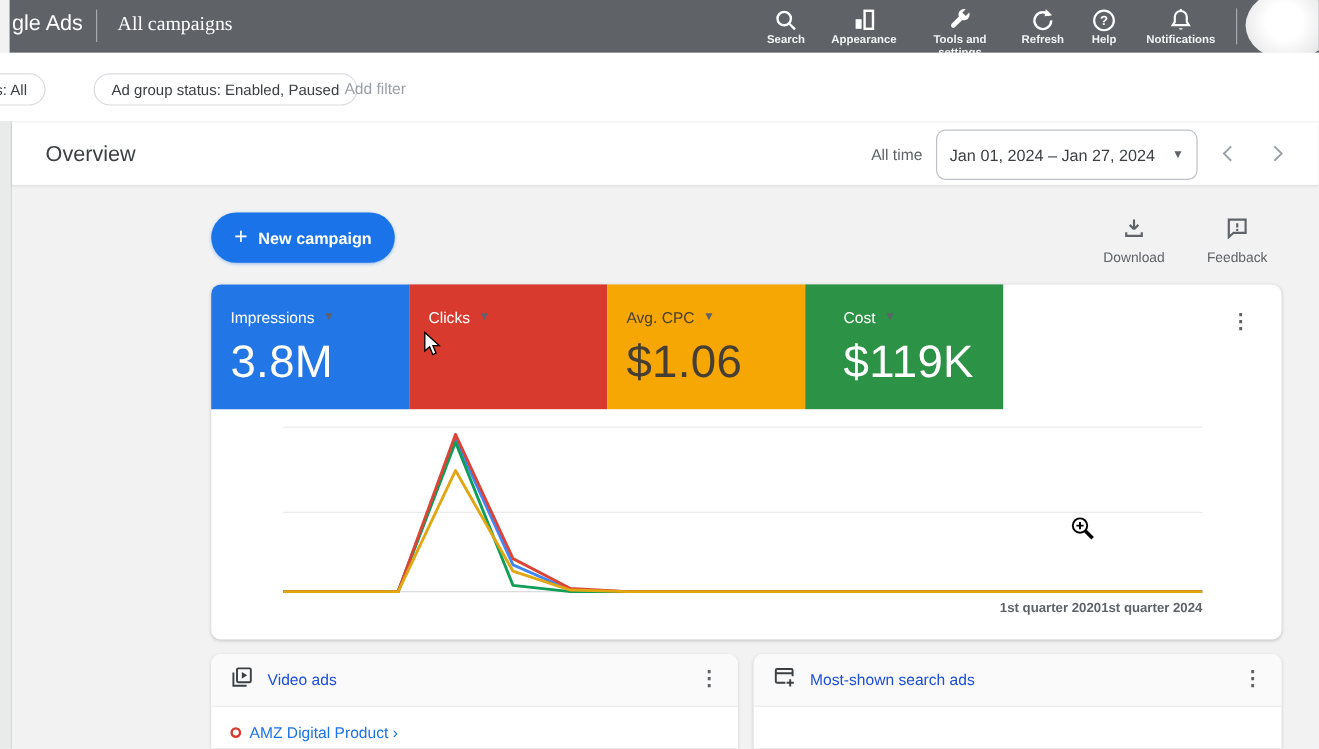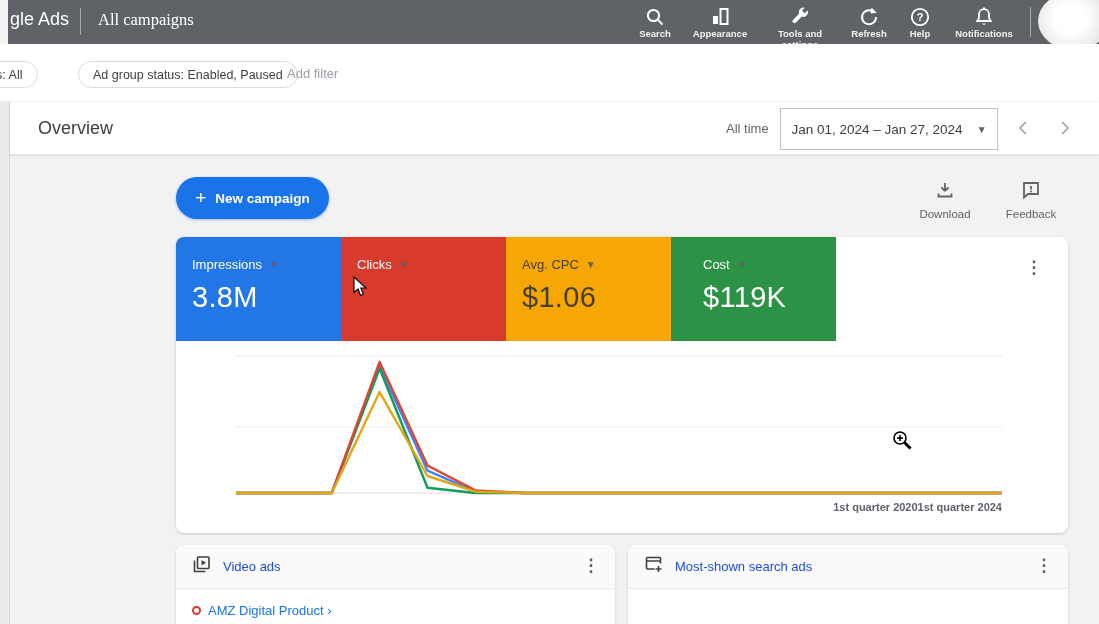--- a/index.html
+++ b/index.html
@@ -31,41 +31,41 @@
   .chip2 { left:78px; }
   .add-filter { position:absolute; left:287px; top:22px; font-size:13px; color:#9aa0a6; cursor:pointer; }
   
   .left-rail { position:absolute; left:0; top:101px; width:10px; height:523px; background:#e9eaea; border-right:1px solid #d8d9da; }
   
   .overview-bar { position:absolute; left:10px; top:102px; width:1089px; height:53px; background:#fff;
                   border-bottom:1px solid #e4e5e6; box-shadow:0 1px 2px rgba(0,0,0,.07); }
   .overview-title { position:absolute; left:28px; top:16px; font-size:18px; color:#3c4043; }
   .all-time { position:absolute; left:716px; top:19px; font-size:13px; color:#5f6368; }
   .date-box { position:absolute; left:770px; top:6px; width:218px; height:42px; border:1.5px solid #bdc1c6;
-              border-radius:0; background:#fff; display:flex; align-items:center; justify-content:center; gap:14px; cursor:pointer; }
+              border-radius:8px; background:#fff; display:flex; align-items:center; justify-content:center; gap:14px; cursor:pointer; }
   .date-text { font-size:13.5px; color:#3c4043; }
   .caret { font-size:10px; color:#5f6368; }
   .nav-chev { position:absolute; top:13px; width:26px; height:26px; display:flex; align-items:center; justify-content:center; cursor:pointer; }
   .nav-prev { left:1000px; } .nav-next { left:1042px; }
   
   .new-campaign { position:absolute; left:176px; top:177px; width:153px; height:42px; border-radius:21px;
                   background:#1a73e8; color:#fff; display:flex; align-items:center; justify-content:center; gap:9px;
                   font-size:13.5px; font-weight:bold; cursor:pointer; box-shadow:0 1px 3px rgba(26,115,232,.4); }
   .plus { font-size:19px; font-weight:normal; }
   .mini-action { position:absolute; top:180px; width:70px; display:flex; flex-direction:column; align-items:center; cursor:pointer; }
   .mini-action .mlabel { font-size:11.5px; color:#5f6368; margin-top:4px; }
   .dl { left:910px; } .fb { left:996px; }
   
   .chart-card { position:absolute; left:176px; top:237px; width:892px; height:296px; background:#fff;
                 border-radius:8px; box-shadow:0 1px 3px rgba(0,0,0,.18); }
   .scorecards { position:absolute; left:0; top:0; height:104px; display:flex; }
   .scorecard { width:165px; height:104px; padding:20px 0 0 16px; cursor:pointer; }
   .scorecard:first-child { border-top-left-radius:8px; }
   .sc-label { font-size:13px; display:flex; align-items:center; gap:7px; }
-  .sc-value { font-size:29px; margin-top:9px; letter-spacing:.3px; }
+  .sc-value { font-size:38px; margin-top:9px; letter-spacing:.3px; }
   .kebab { position:absolute; width:24px; height:28px; text-align:center; font-size:17px; font-weight:bold;
            color:#5f6368; cursor:pointer; line-height:26px; }
   .chart-kebab { right:22px; top:18px; }
   .chart-plot { position:absolute; left:60px; top:110px; width:766px; height:166px; }
   .axis-labels { position:absolute; left:60px; top:264px; width:766px; display:flex; justify-content:flex-end;
                  font-size:11px; color:#5f6368;font-weight:bold; }
   
   .mini-card { position:absolute; top:545px; background:#fff; border-radius:8px 8px 0 0; box-shadow:0 1px 3px rgba(0,0,0,.15); overflow:hidden; }
   .card-video { left:176px; width:439px; height:79px; }
   .card-search { left:628px; width:440px; height:79px; }

